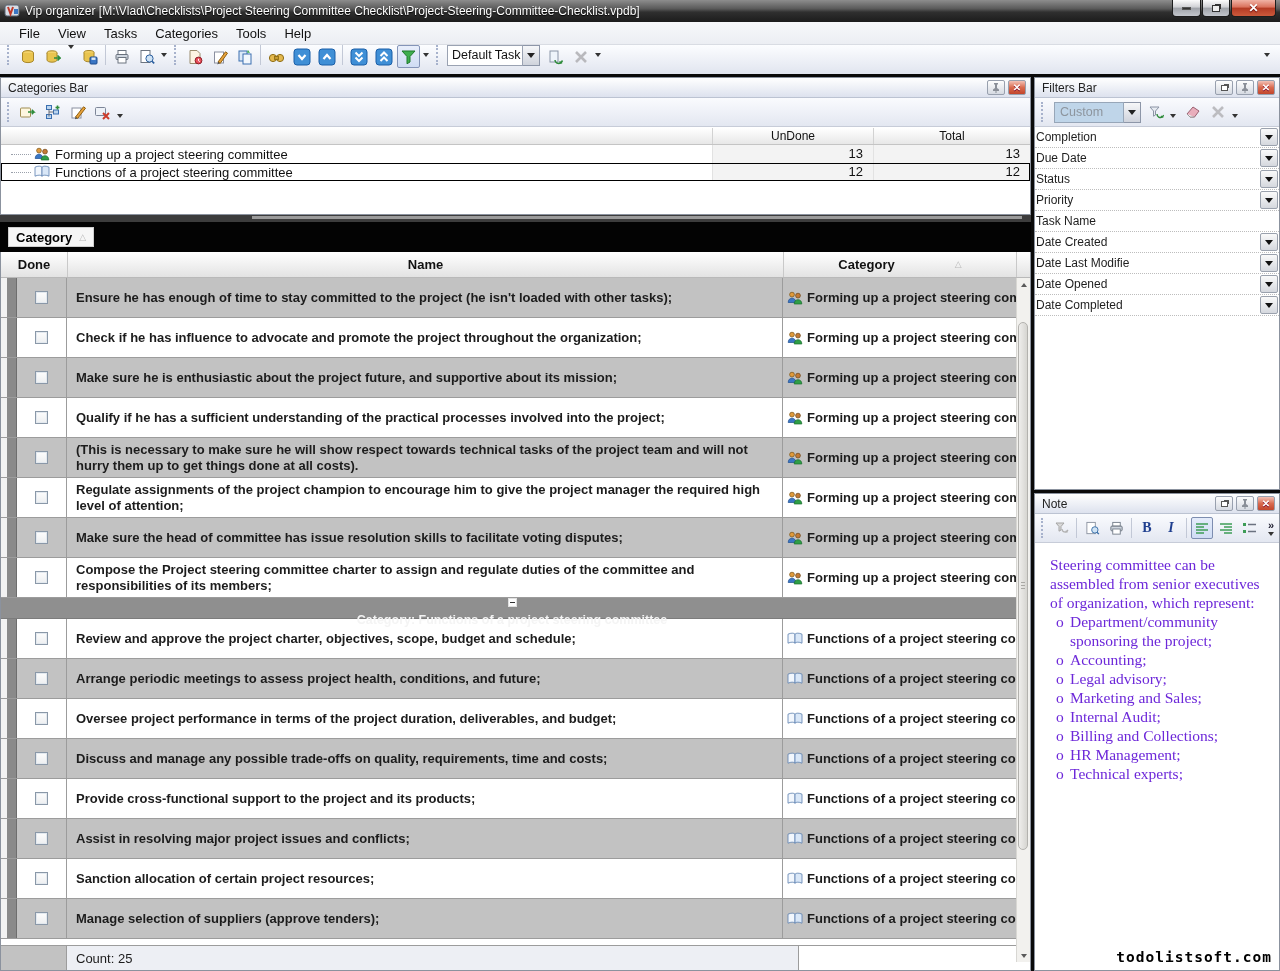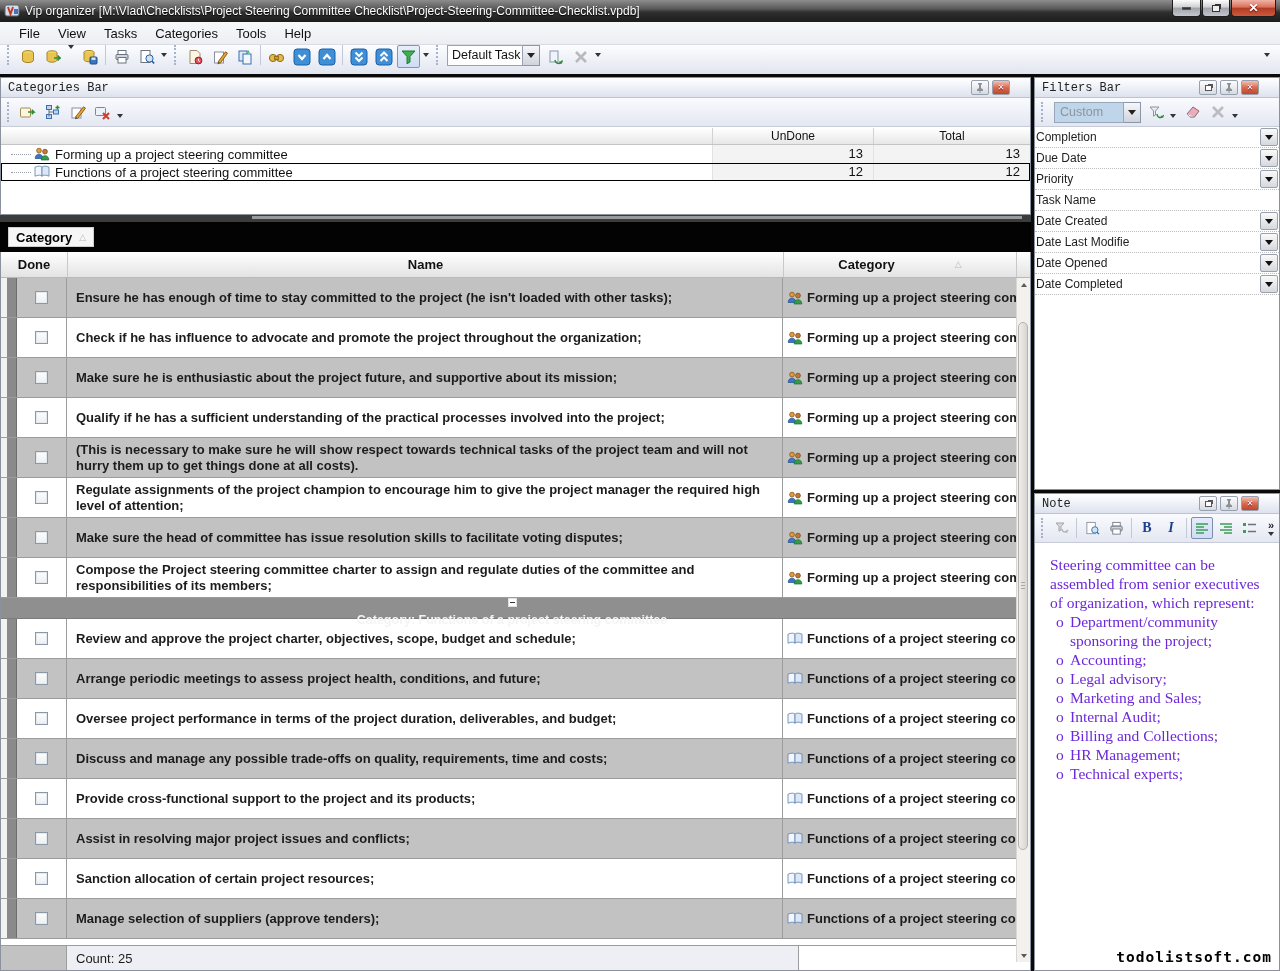--- a/index.html
+++ b/index.html
@@ -39,21 +39,21 @@
 .ov-arrow i{width:0;height:0;border-left:3px solid transparent;border-right:3px solid transparent;border-top:4px solid #333;}
 .combo{display:flex;height:21px;margin:0 3px;}
 .combo-face{width:76px;background:#fff;border:1px solid #9aa2b2;font-size:12.5px;padding:2px 4px;white-space:nowrap;overflow:hidden;}
 .combo-btn{width:17px;border:1px solid #8d96a8;border-left:none;background:linear-gradient(#f6f7f9,#cfd3dc);display:flex;align-items:center;justify-content:center;}
 .combo-btn i{width:0;height:0;border-left:4px solid transparent;border-right:4px solid transparent;border-top:5px solid #222;}
 .toolbar-right{margin-left:auto;margin-right:6px;}
 
 
 .panel{position:absolute;background:#fff;border:1px solid #8b929e;}
 .panel-header{height:20px;background:linear-gradient(#ffffff,#dde2ee);border-bottom:1px solid #bcc3d2;
- display:flex;align-items:center;padding:0 20px 0 7px;font-size:12px;color:#222;font-family:Liberation Mono, monospace;}
+ display:flex;align-items:center;padding:0 4px 0 7px;font-size:12px;color:#222;}
 .ph-title{flex:1;}
 .ph-btns{display:flex;gap:3px;align-items:center;}
 .ph-btn{width:18px;height:15px;border:1px solid #98a0ae;border-radius:2px;background:linear-gradient(#fdfdfd,#d6dae2);
  display:flex;align-items:center;justify-content:center;}
 .ph-btn.close{background:linear-gradient(#f3c1b6,#d96b50 50%,#c2452b);}
 .ph-close-x{color:#fff;font-size:10px;font-weight:bold;text-shadow:0 1px 0 #702;line-height:1;}
 .ph-rest{width:7px;height:6px;border:1px solid #555;background:#fff;box-shadow:2px -2px 0 -1px #555;}
 .panel-toolbar{height:29px;background:linear-gradient(#fafbfe,#e3e7f1);border-bottom:1px solid #c7ccd8;
  display:flex;align-items:center;padding:0 3px;}
 
@@ -843,20 +843,27 @@
 
   <div class="frow">
         <span class="f-label">Completion</span>
         <span class="f-value"></span>
         <span class="f-arrow">
           <i></i>
         </span>
       </div>
       <div class="frow">
         <span class="f-label">Due Date</span>
+        <span class="f-value"></span>
+        <span class="f-arrow">
+          <i></i>
+        </span>
+      </div>
+      <div class="frow">
+        <span class="f-label">Status</span>
         <span class="f-value"></span>
         <span class="f-arrow">
           <i></i>
         </span>
       </div>
       <div class="frow">
         <span class="f-label">Priority</span>
         <span class="f-value"></span>
         <span class="f-arrow">
           <i></i>

